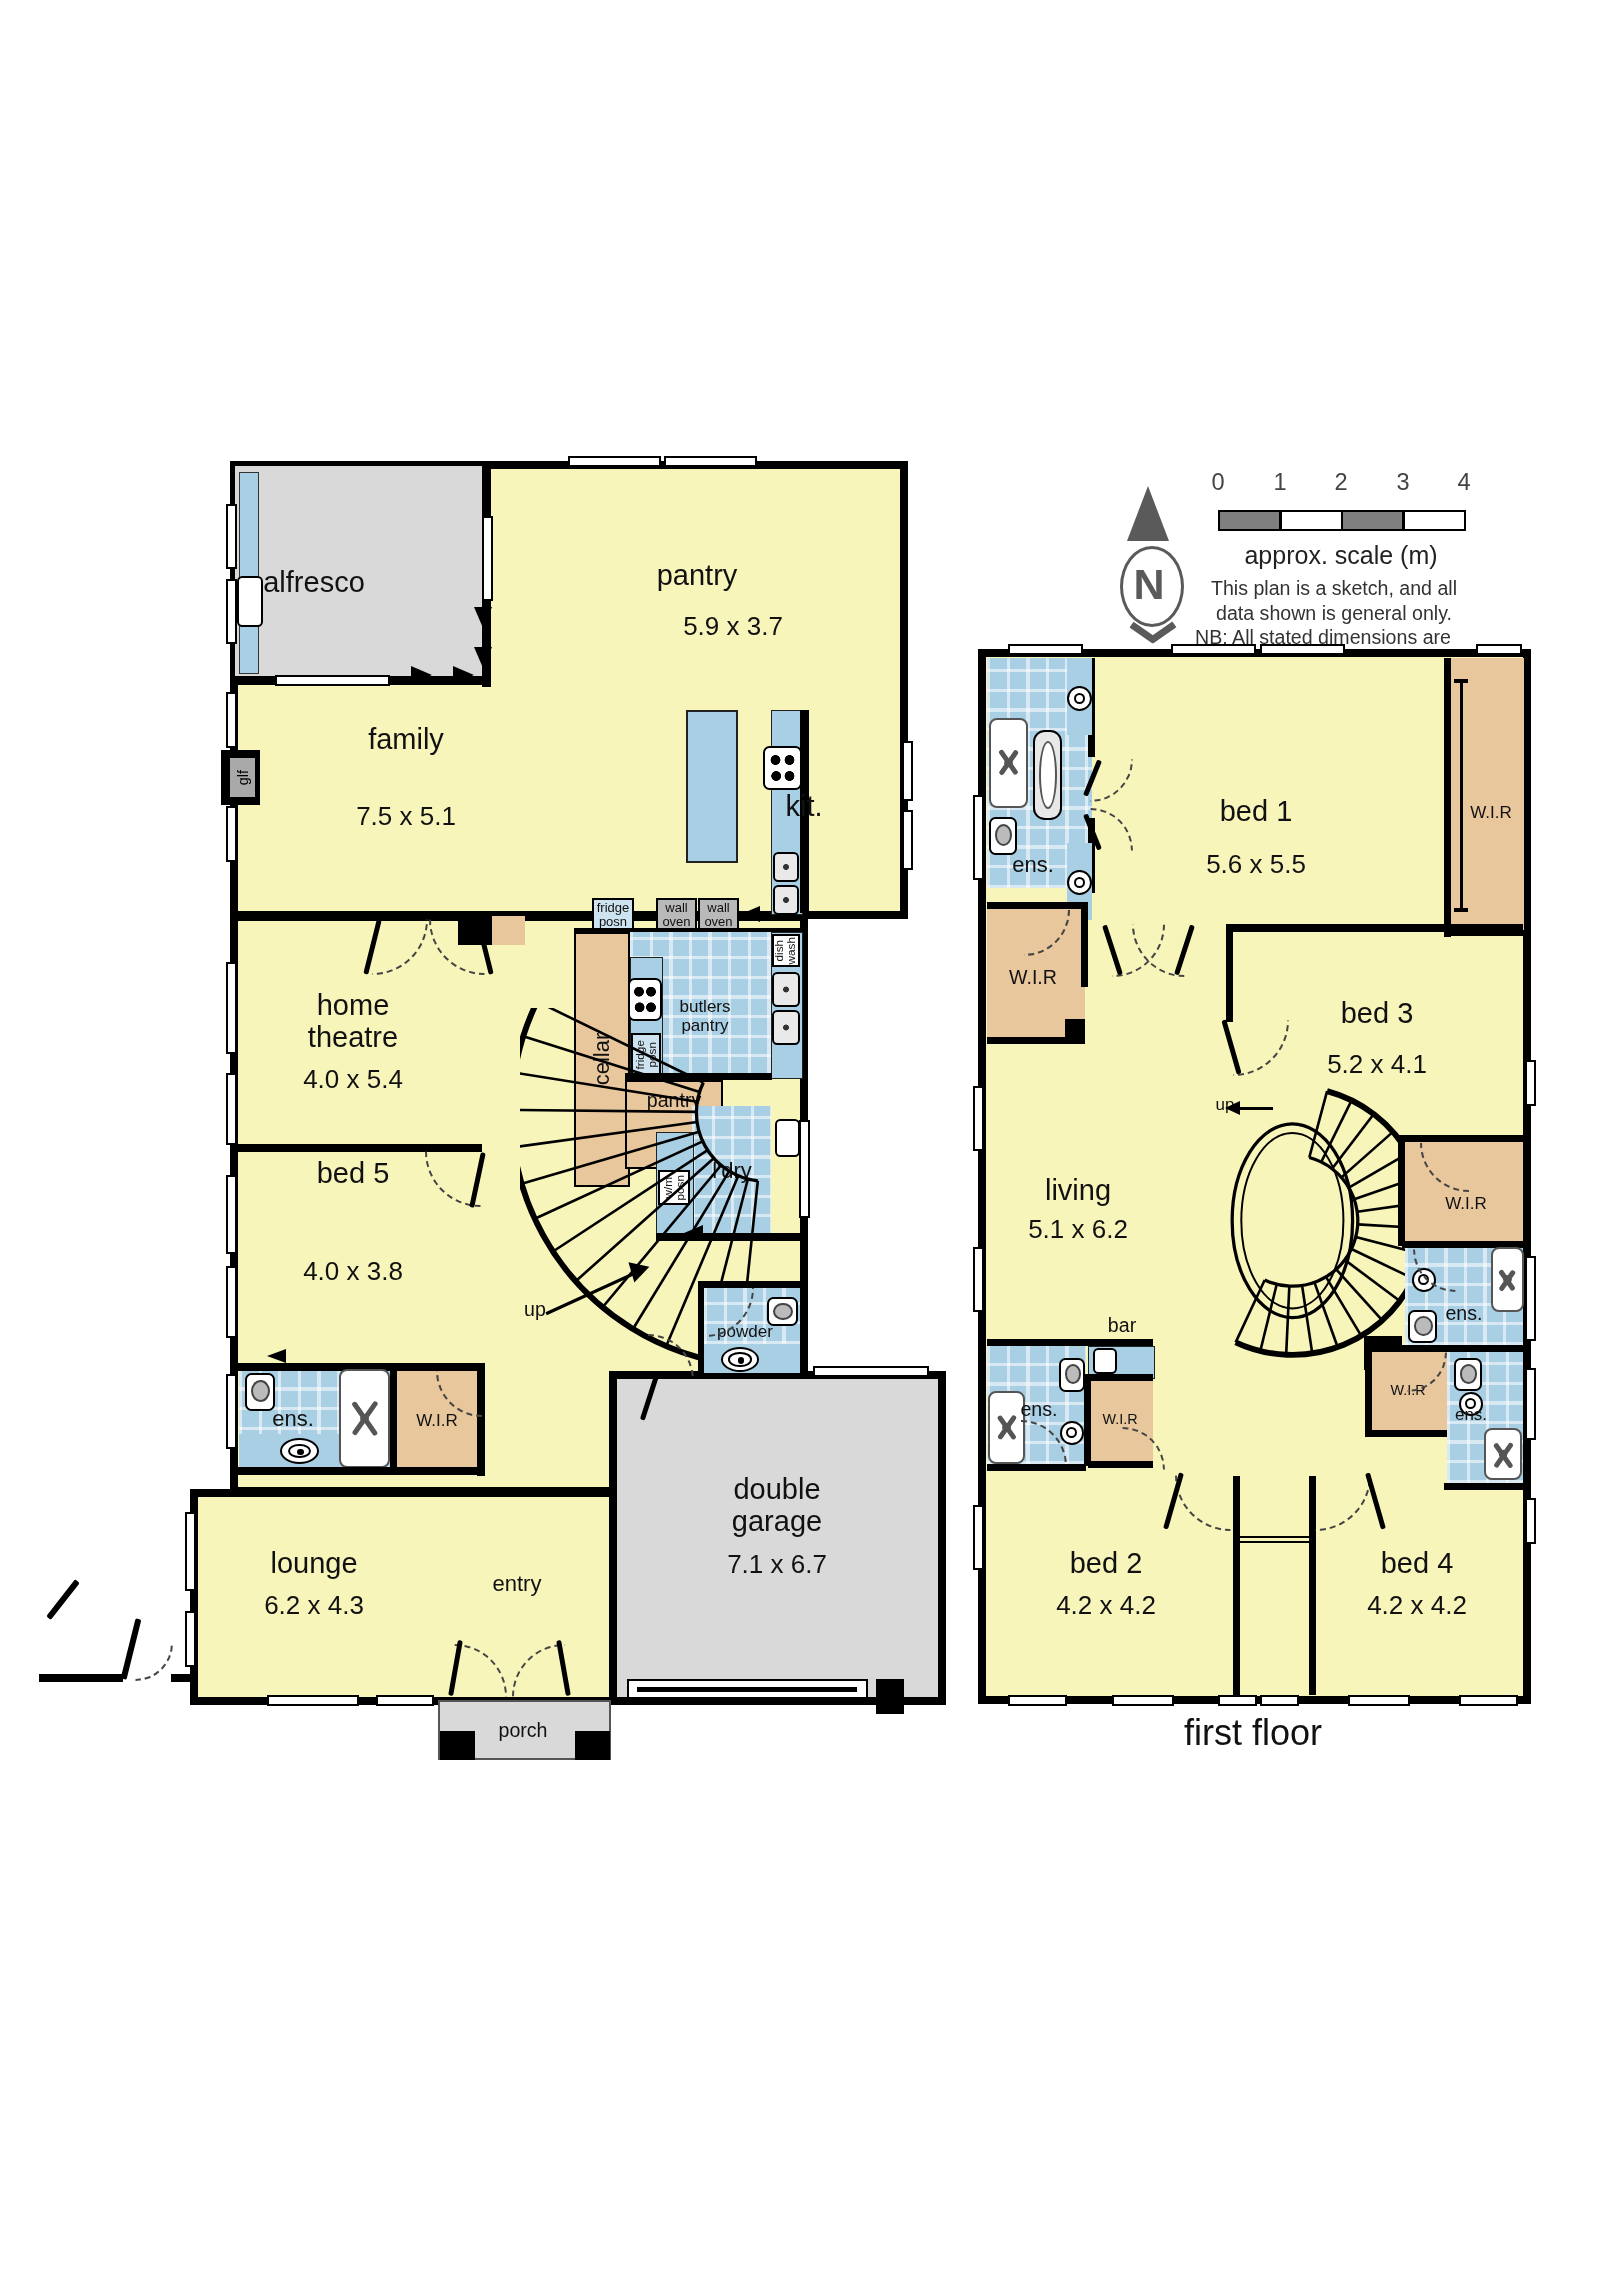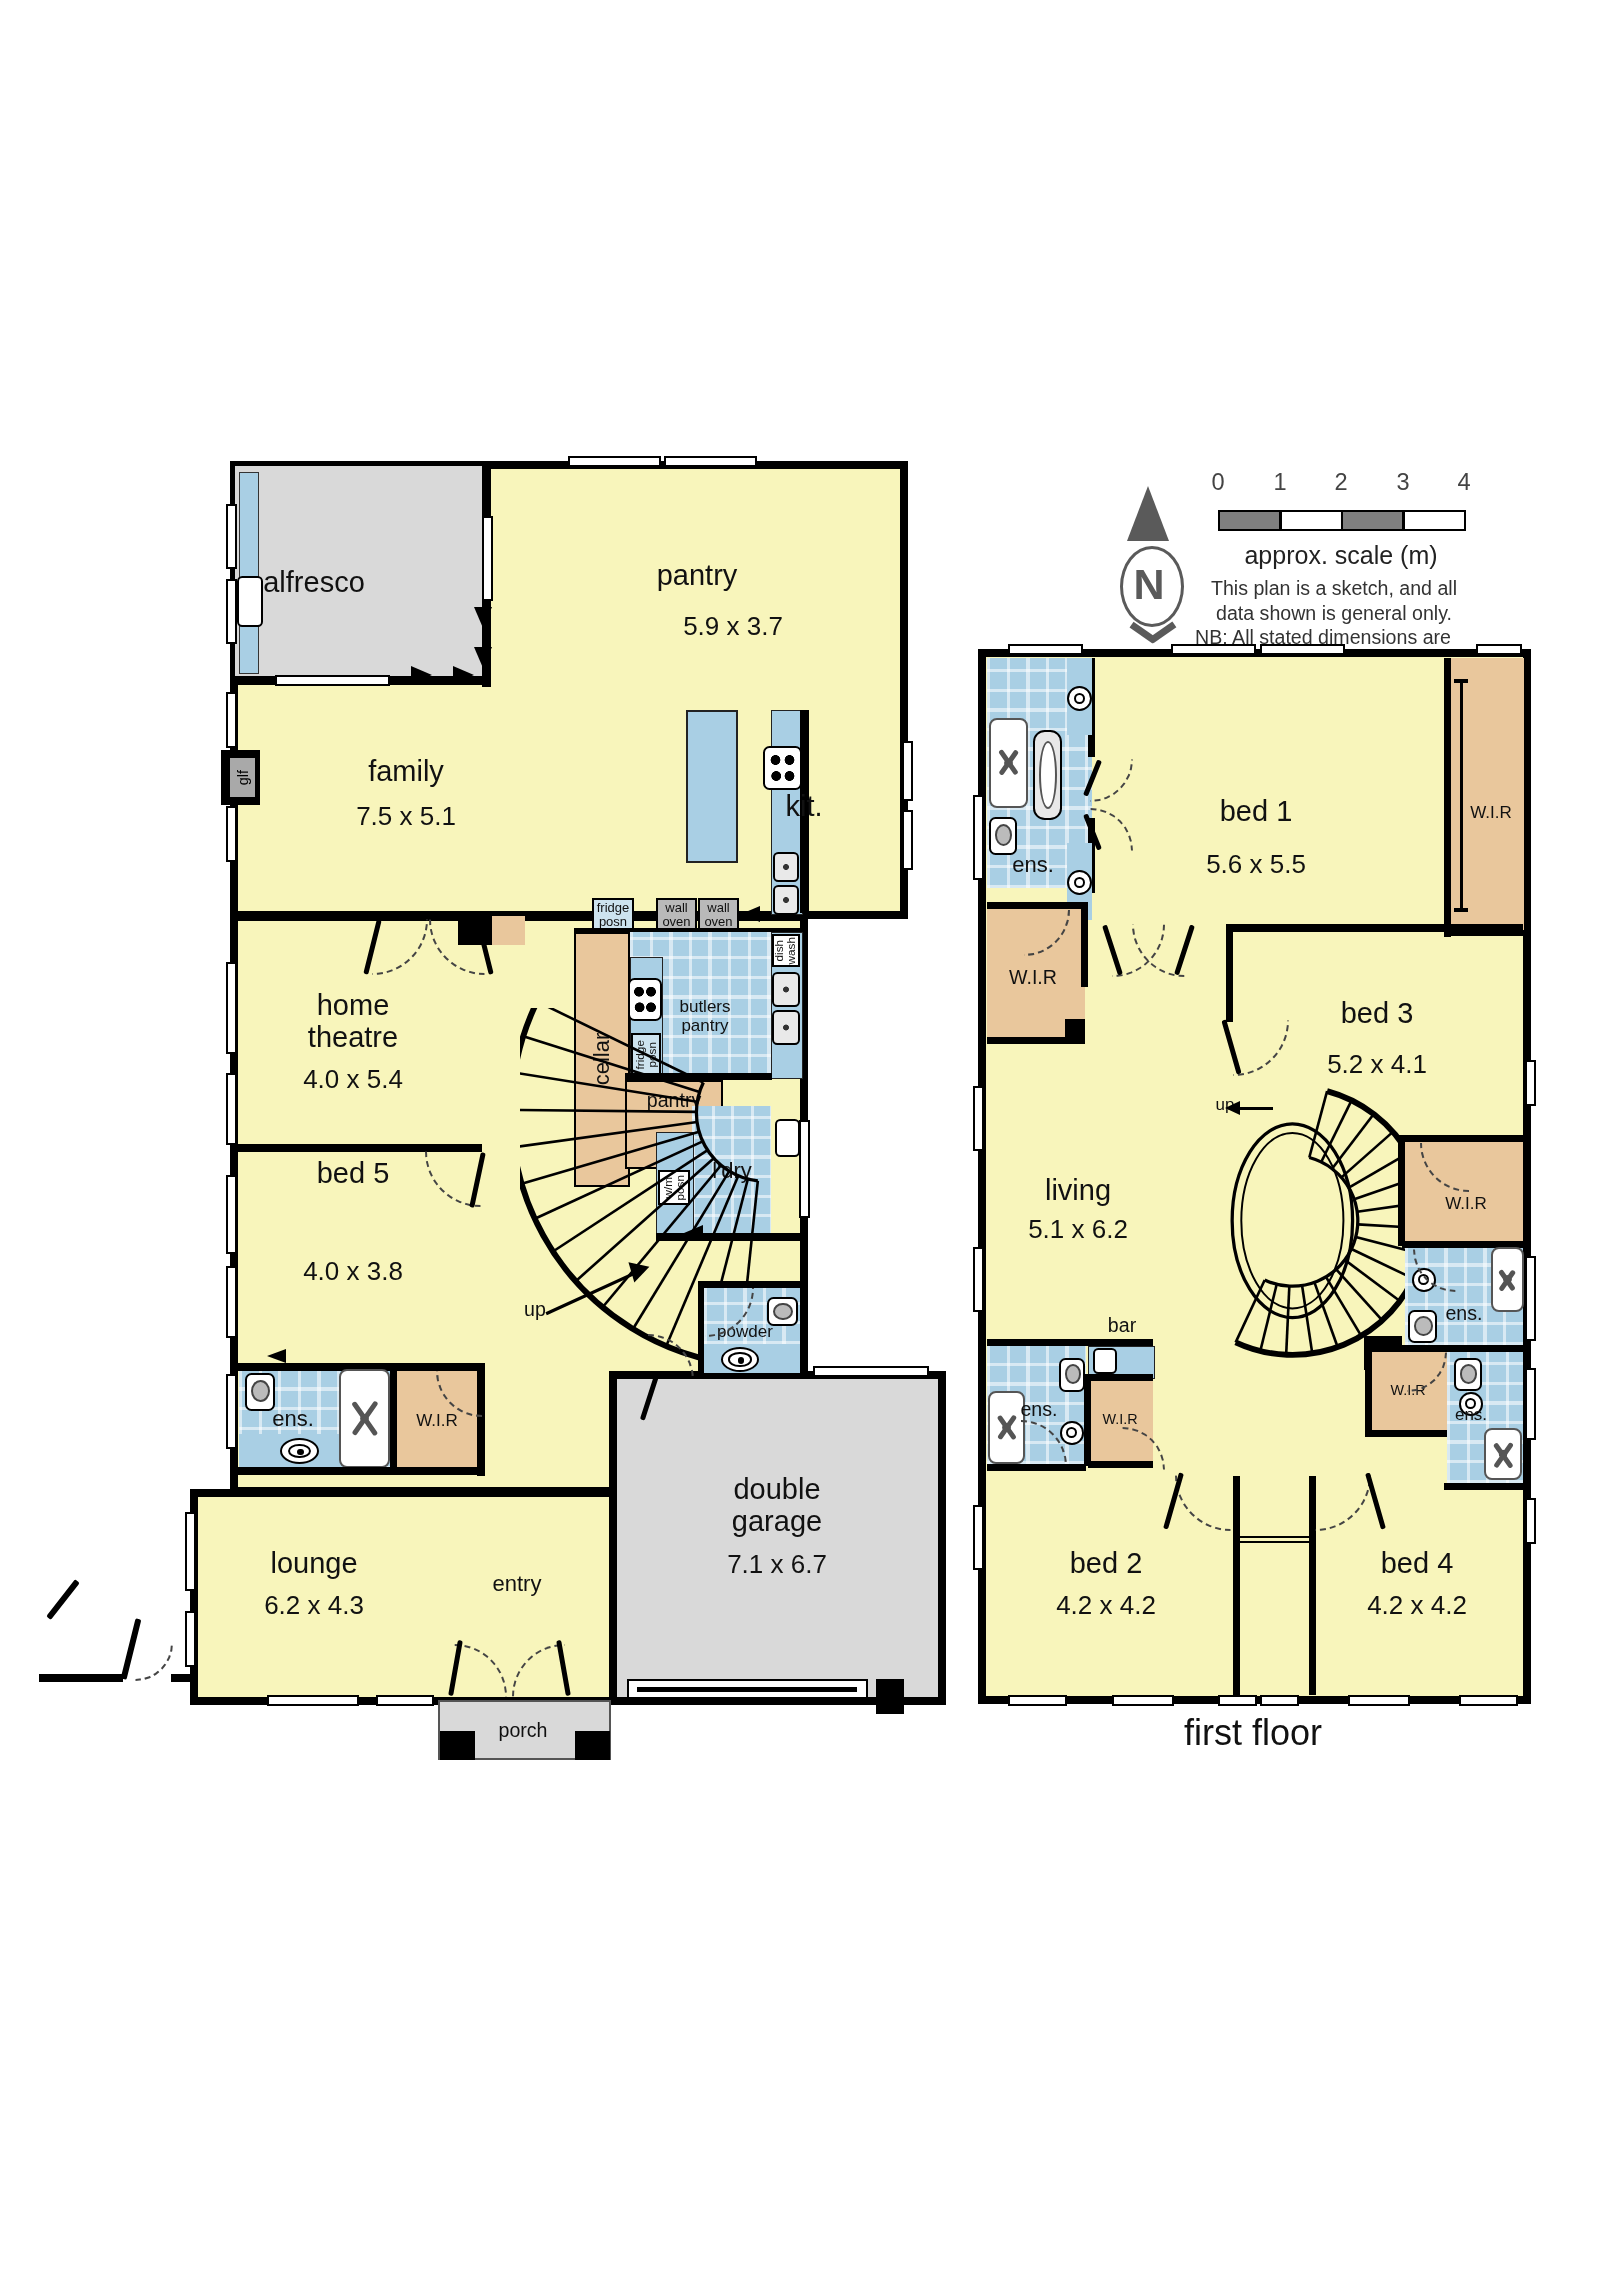--- a/index.html
+++ b/index.html
@@ -232,21 +232,21 @@
   <div class="win" style="left:267px;top:1695px;width:92px;height:10.5px"></div>
   <div class="win" style="left:376px;top:1695px;width:58px;height:10.5px"></div>
   <div class="win" style="left:568px;top:456px;width:93px;height:10.5px"></div>
   <div class="win" style="left:664px;top:456px;width:93px;height:10.5px"></div>
   <div class="win" style="left:902px;top:741px;width:10.5px;height:60px"></div>
   <div class="win" style="left:902px;top:810px;width:10.5px;height:60px"></div>
 
   <div class="lbl" style="left:314px;top:582px">alfresco</div>
   <div class="lbl" style="left:697px;top:575px">pantry</div>
   <div class="lbl dim" style="left:733px;top:627px">5.9 x 3.7</div>
-  <div class="lbl" style="left:406px;top:771px">family</div>
+  <div class="lbl" style="left:406px;top:739px">family</div>
   <div class="lbl dim" style="left:406px;top:817px">7.5 x 5.1</div>
   <div class="lbl" style="left:804px;top:806px">kit.</div>
   <div class="lbl" style="left:353px;top:1021px">home
 theatre</div>
   <div class="lbl dim" style="left:353px;top:1080px">4.0 x 5.4</div>
   <div class="lbl" style="left:353px;top:1173px">bed 5</div>
   <div class="lbl dim" style="left:353px;top:1272px">4.0 x 3.8</div>
   <div class="lbl" style="left:314px;top:1563px">lounge</div>
   <div class="lbl dim" style="left:314px;top:1606px">6.2 x 4.3</div>
   <div class="lbl s34" style="left:517px;top:1584px">entry</div>

